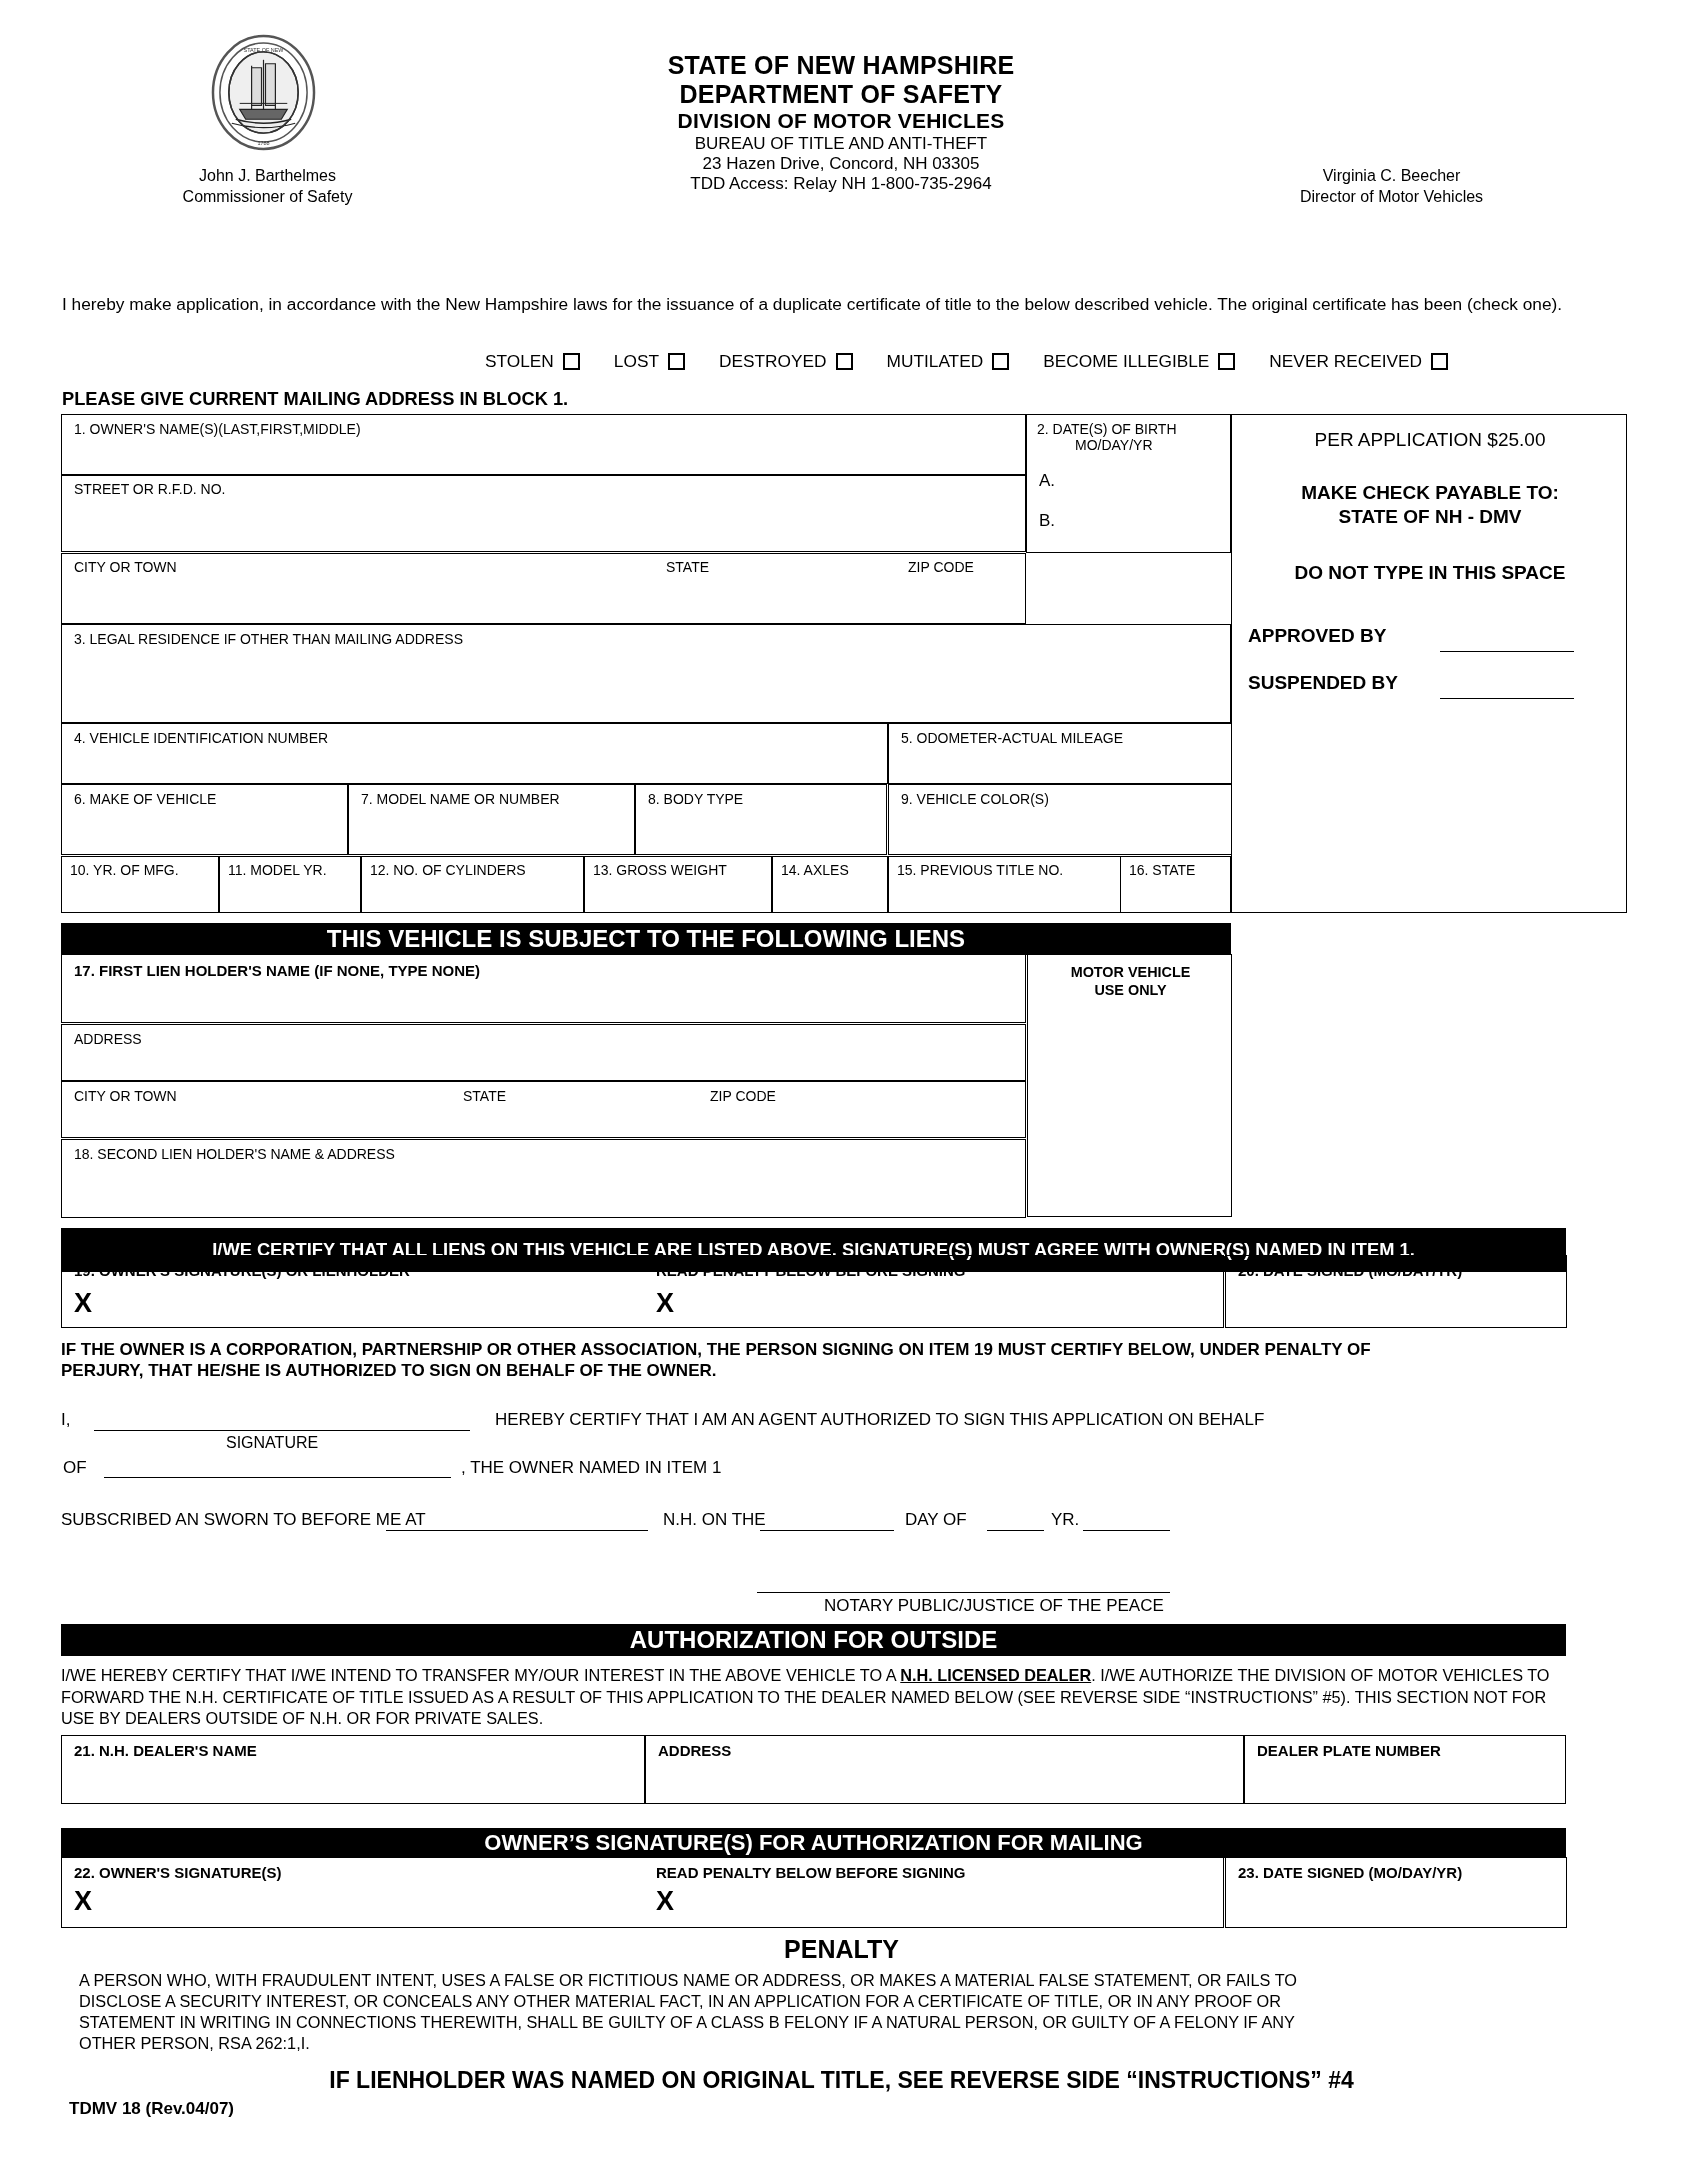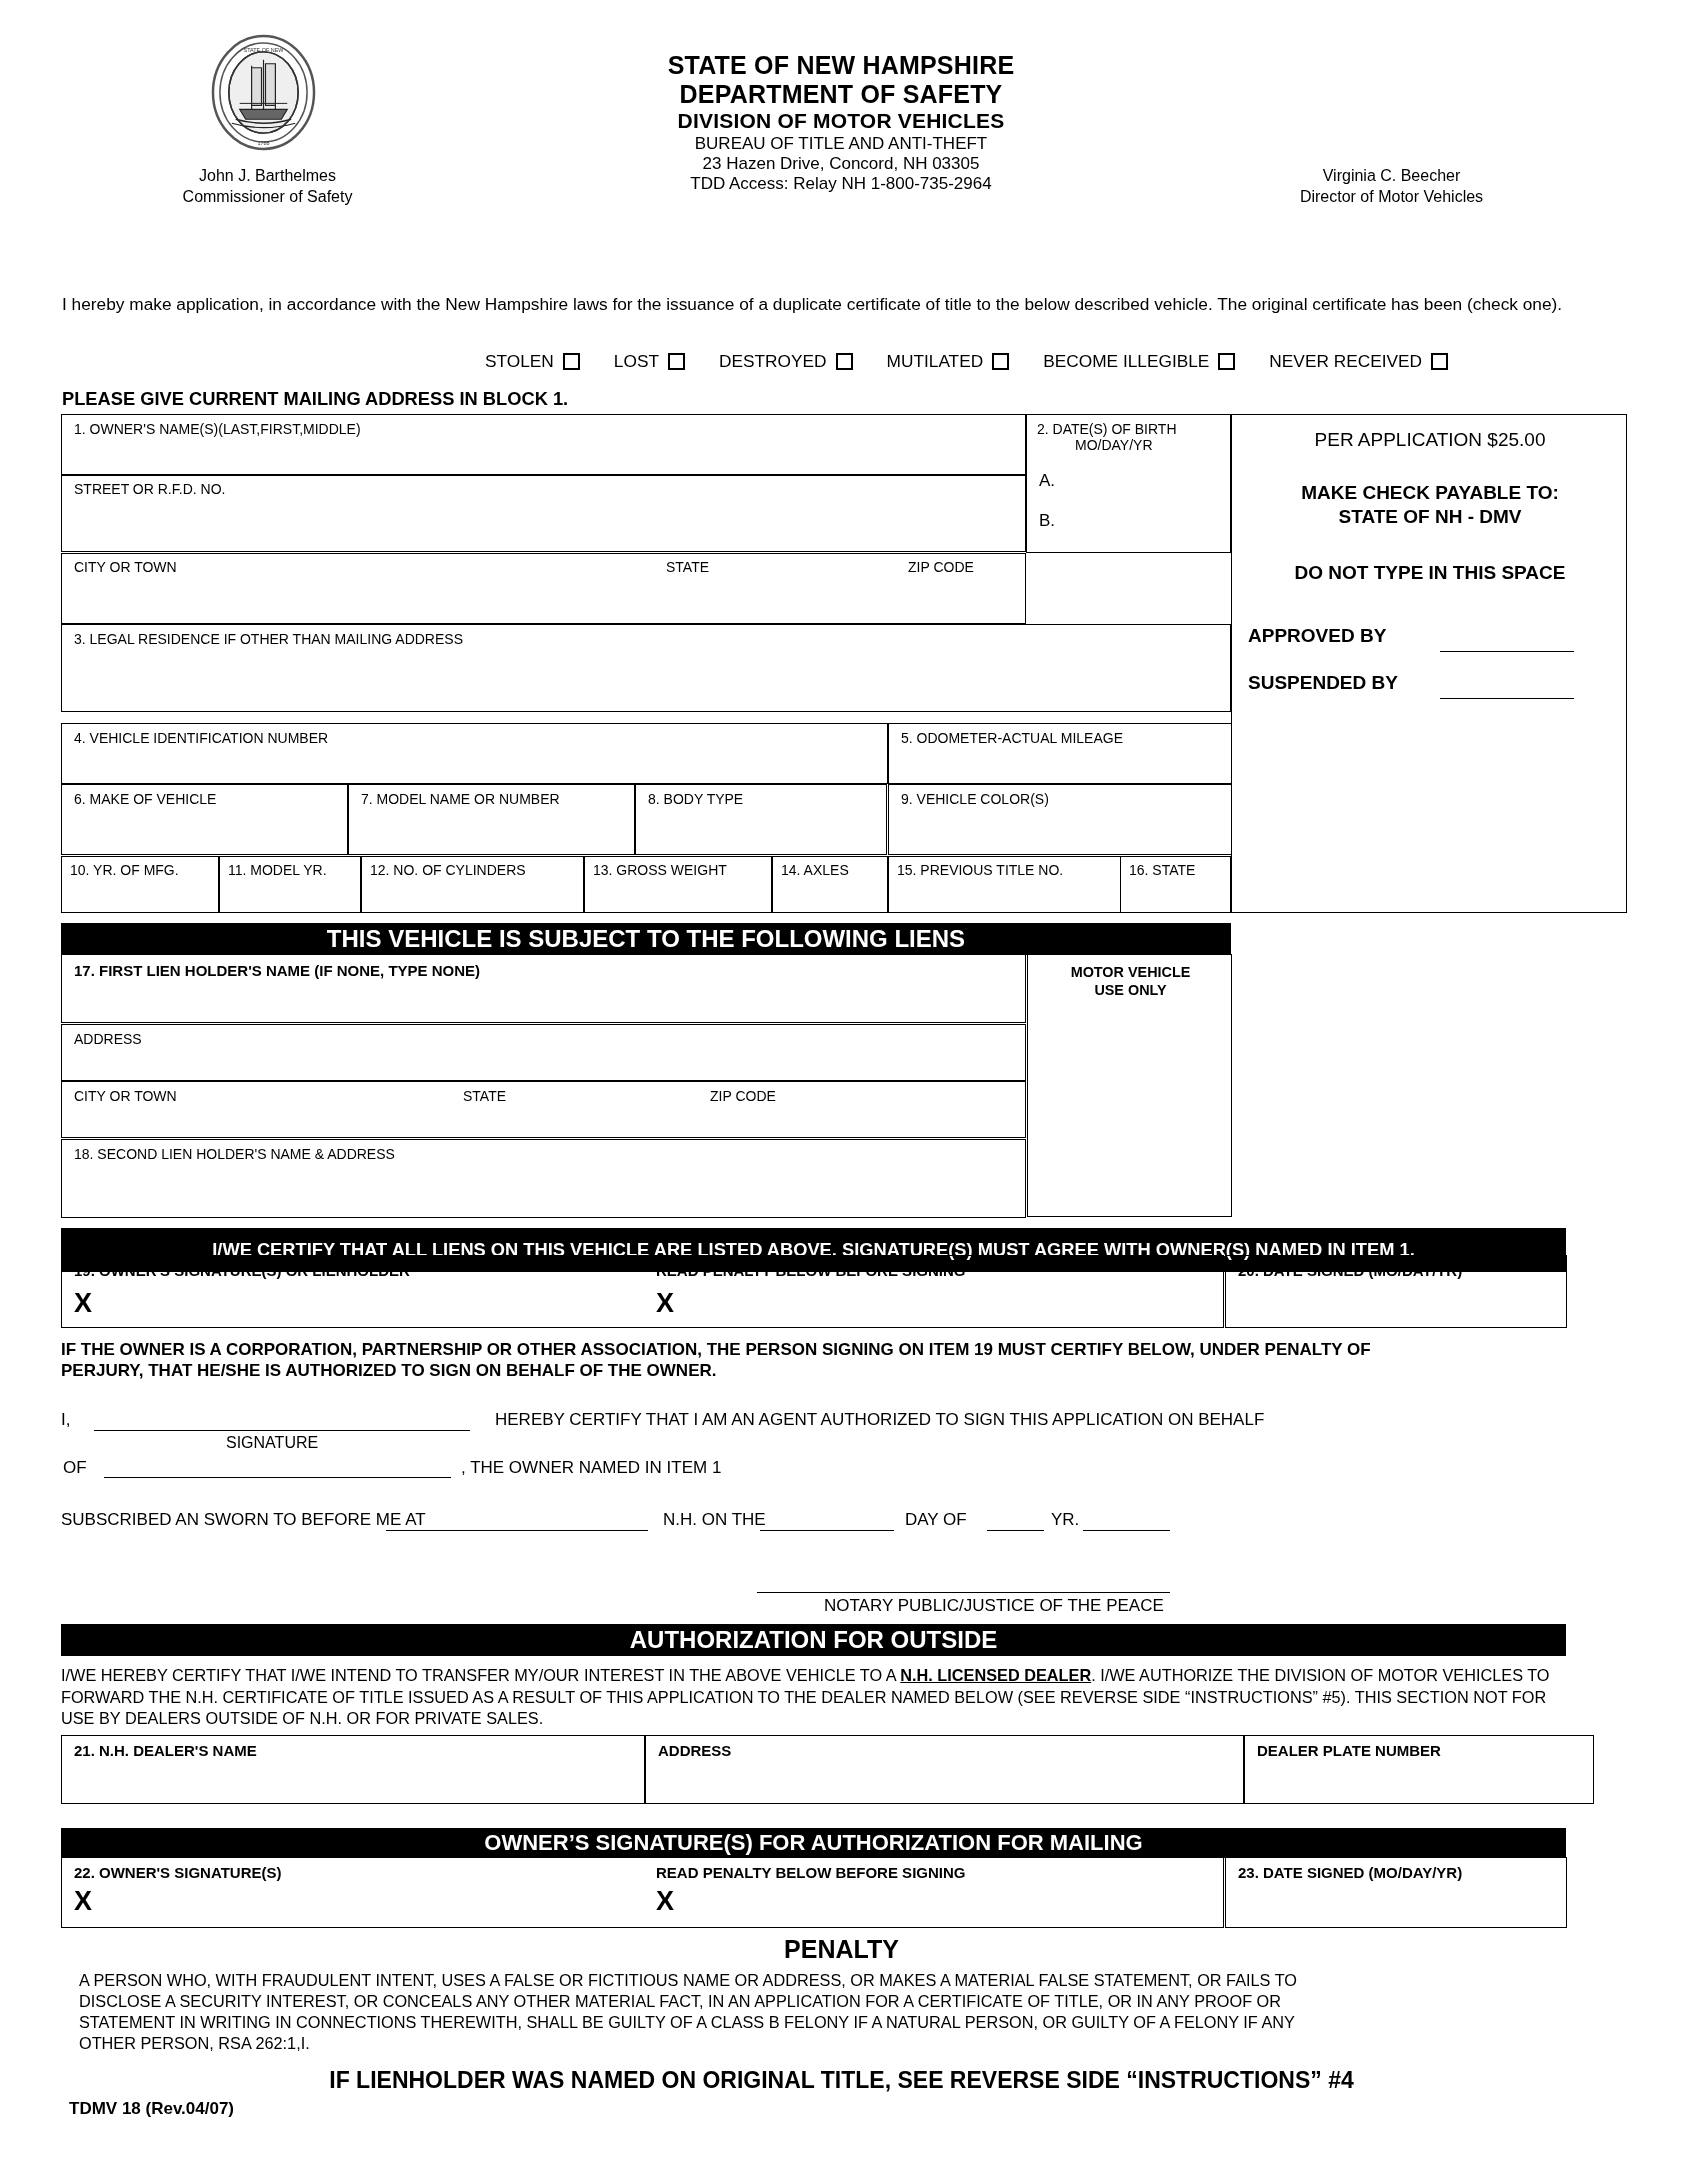--- a/index.html
+++ b/index.html
@@ -301,21 +301,21 @@
     <div class="bx" style="left:0px; top:61px; width:965px; height:77px;">
       <span class="cap" style="left:12px; top:5px;">STREET OR R.F.D. NO.</span>
     </div>
 
     <div class="bx" style="left:0px; top:139px; width:965px; height:71px;">
       <span class="cap" style="left:12px; top:5px;">CITY OR TOWN</span>
       <span class="cap" style="left:604px; top:5px;">STATE</span>
       <span class="cap" style="left:846px; top:5px;">ZIP CODE</span>
     </div>
 
-    <div class="bx" style="left:0px; top:210px; width:1170px; height:88px;">
+    <div class="bx" style="left:0px; top:210px; width:1170px; height:99px;">
       <span class="cap" style="left:12px; top:6px;">3.  LEGAL RESIDENCE IF OTHER THAN MAILING ADDRESS</span>
     </div>
 
     <div class="bx" style="left:965px; top:0px; width:205px; height:139px;">
       <span class="cap" style="left:10px; top:6px;">2.  DATE(S) OF BIRTH</span>
       <span class="cap" style="left:48px; top:22px;">MO/DAY/YR</span>
       <span class="cap" style="left:12px; top:55px; font-size:17px;">A.</span>
       <span class="cap" style="left:12px; top:95px; font-size:17px;">B.</span>
     </div>
 
@@ -441,21 +441,21 @@
     <span>OF MOTOR VEHICLES TO FORWARD THE N.H. CERTIFICATE OF TITLE ISSUED AS A RESULT OF THIS APPLICATION TO THE DEALER NAMED BELOW  (SEE REVERSE</span>
     <span>SIDE “INSTRUCTIONS” #5).  THIS SECTION NOT FOR USE BY DEALERS OUTSIDE OF N.H. OR FOR PRIVATE SALES.</span>
   </div>
 
   <div class="bx" style="position:absolute; left:61px; top:1735px; width:584px; height:69px;">
     <span class="cap" style="left:12px; top:6px; font-weight:bold; font-size:15px;">21. N.H. DEALER'S NAME</span>
   </div>
   <div class="bx" style="position:absolute; left:645px; top:1735px; width:599px; height:69px;">
     <span class="cap" style="left:12px; top:6px; font-weight:bold; font-size:15px;">ADDRESS</span>
   </div>
-  <div class="bx" style="position:absolute; left:1244px; top:1735px; width:350px; height:69px;">
+  <div class="bx" style="position:absolute; left:1244px; top:1735px; width:322px; height:69px;">
     <span class="cap" style="left:12px; top:6px; font-weight:bold; font-size:15px;">DEALER PLATE NUMBER</span>
   </div>
 
   <div class="banner" style="left:61px; top:1828px; width:1505px; height:30px; font-size:22px;">OWNER’S SIGNATURE(S) FOR AUTHORIZATION FOR MAILING</div>
 
   <div class="bx" style="position:absolute; left:61px; top:1857px; width:1163px; height:71px;">
     <span class="cap" style="left:12px; top:6px; font-weight:bold; font-size:15px;">22. OWNER'S SIGNATURE(S)</span>
     <span class="cap" style="left:594px; top:6px; font-weight:bold; font-size:15px;">READ PENALTY BELOW BEFORE SIGNING</span>
     <span class="sig-x" style="left:12px; top:28px;">X</span>
     <span class="sig-x" style="left:594px; top:28px;">X</span>

